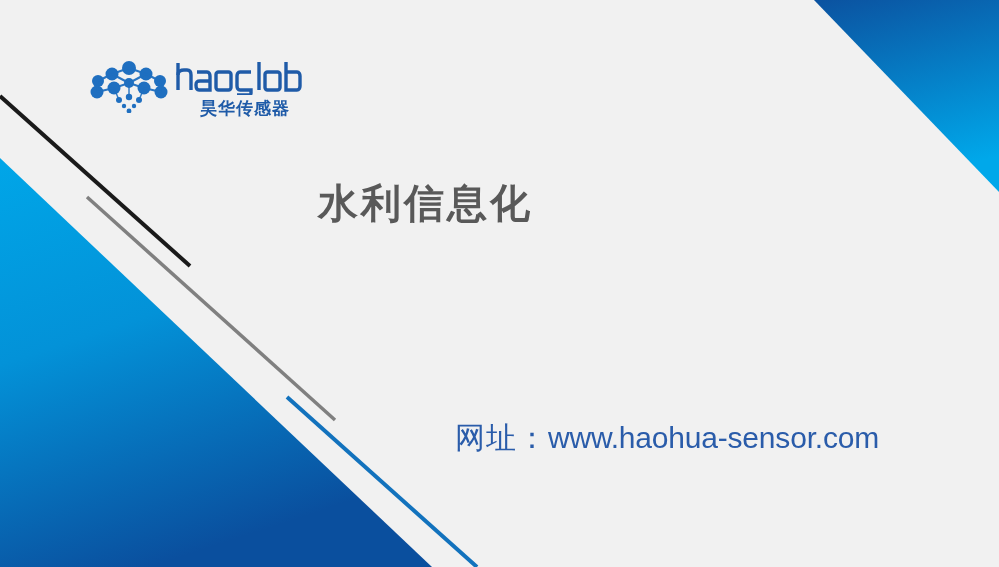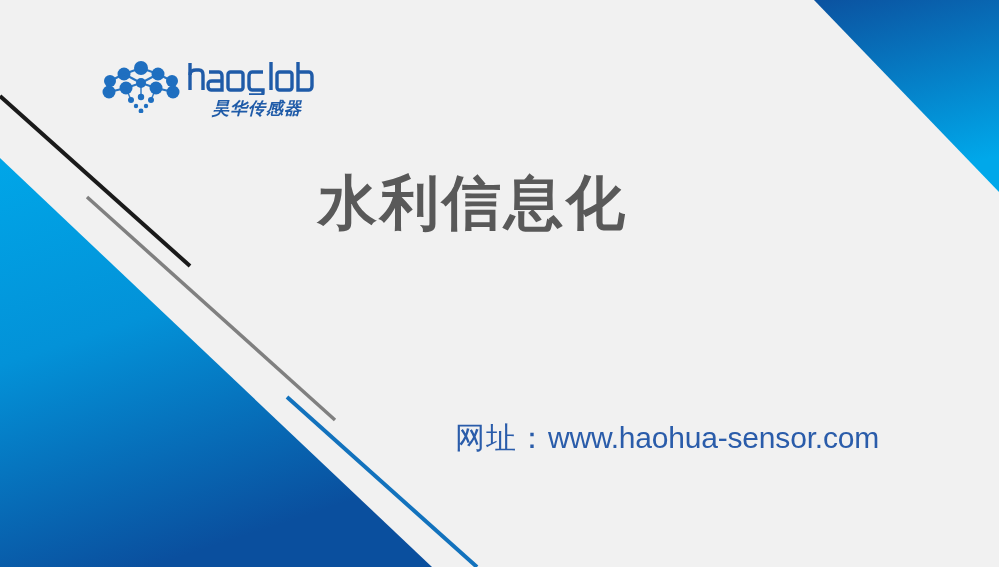--- a/index.html
+++ b/index.html
@@ -19,25 +19,24 @@
   #deco {
     position: absolute;
     inset: 0;
     width: 999px;
     height: 567px;
     pointer-events: none;
   }
   
   .logo-block {
     position: absolute;
-    left: 100px;
+    left: 88px;
     top: 57px;
     width: 215px;
     height: 66px;
-    font-style: italic;
   }
   .logo-mark {
     position: absolute;
     left: 0;
     top: 4px;
     width: 82px;
     height: 52px;
   }
   .logo-word {
     position: absolute;
@@ -63,21 +62,21 @@
   }
   
   .title-wrap {
     position: absolute;
     left: 300px;
     top: 160px;
     width: 620px;
   }
   .title-line {
     color: #595959;
-    font-size: 59px;
+    font-size: 40px;
     font-weight: bold;
     line-height: 86px;
     letter-spacing: 3px;
     white-space: nowrap;
     font-family: "DejaVu Sans", "Liberation Sans", sans-serif;
   }
   .title-line-1 { margin-left: 18px; }
   .title-line-2 { margin-left: 150px; }
   
   .site-wrap {

